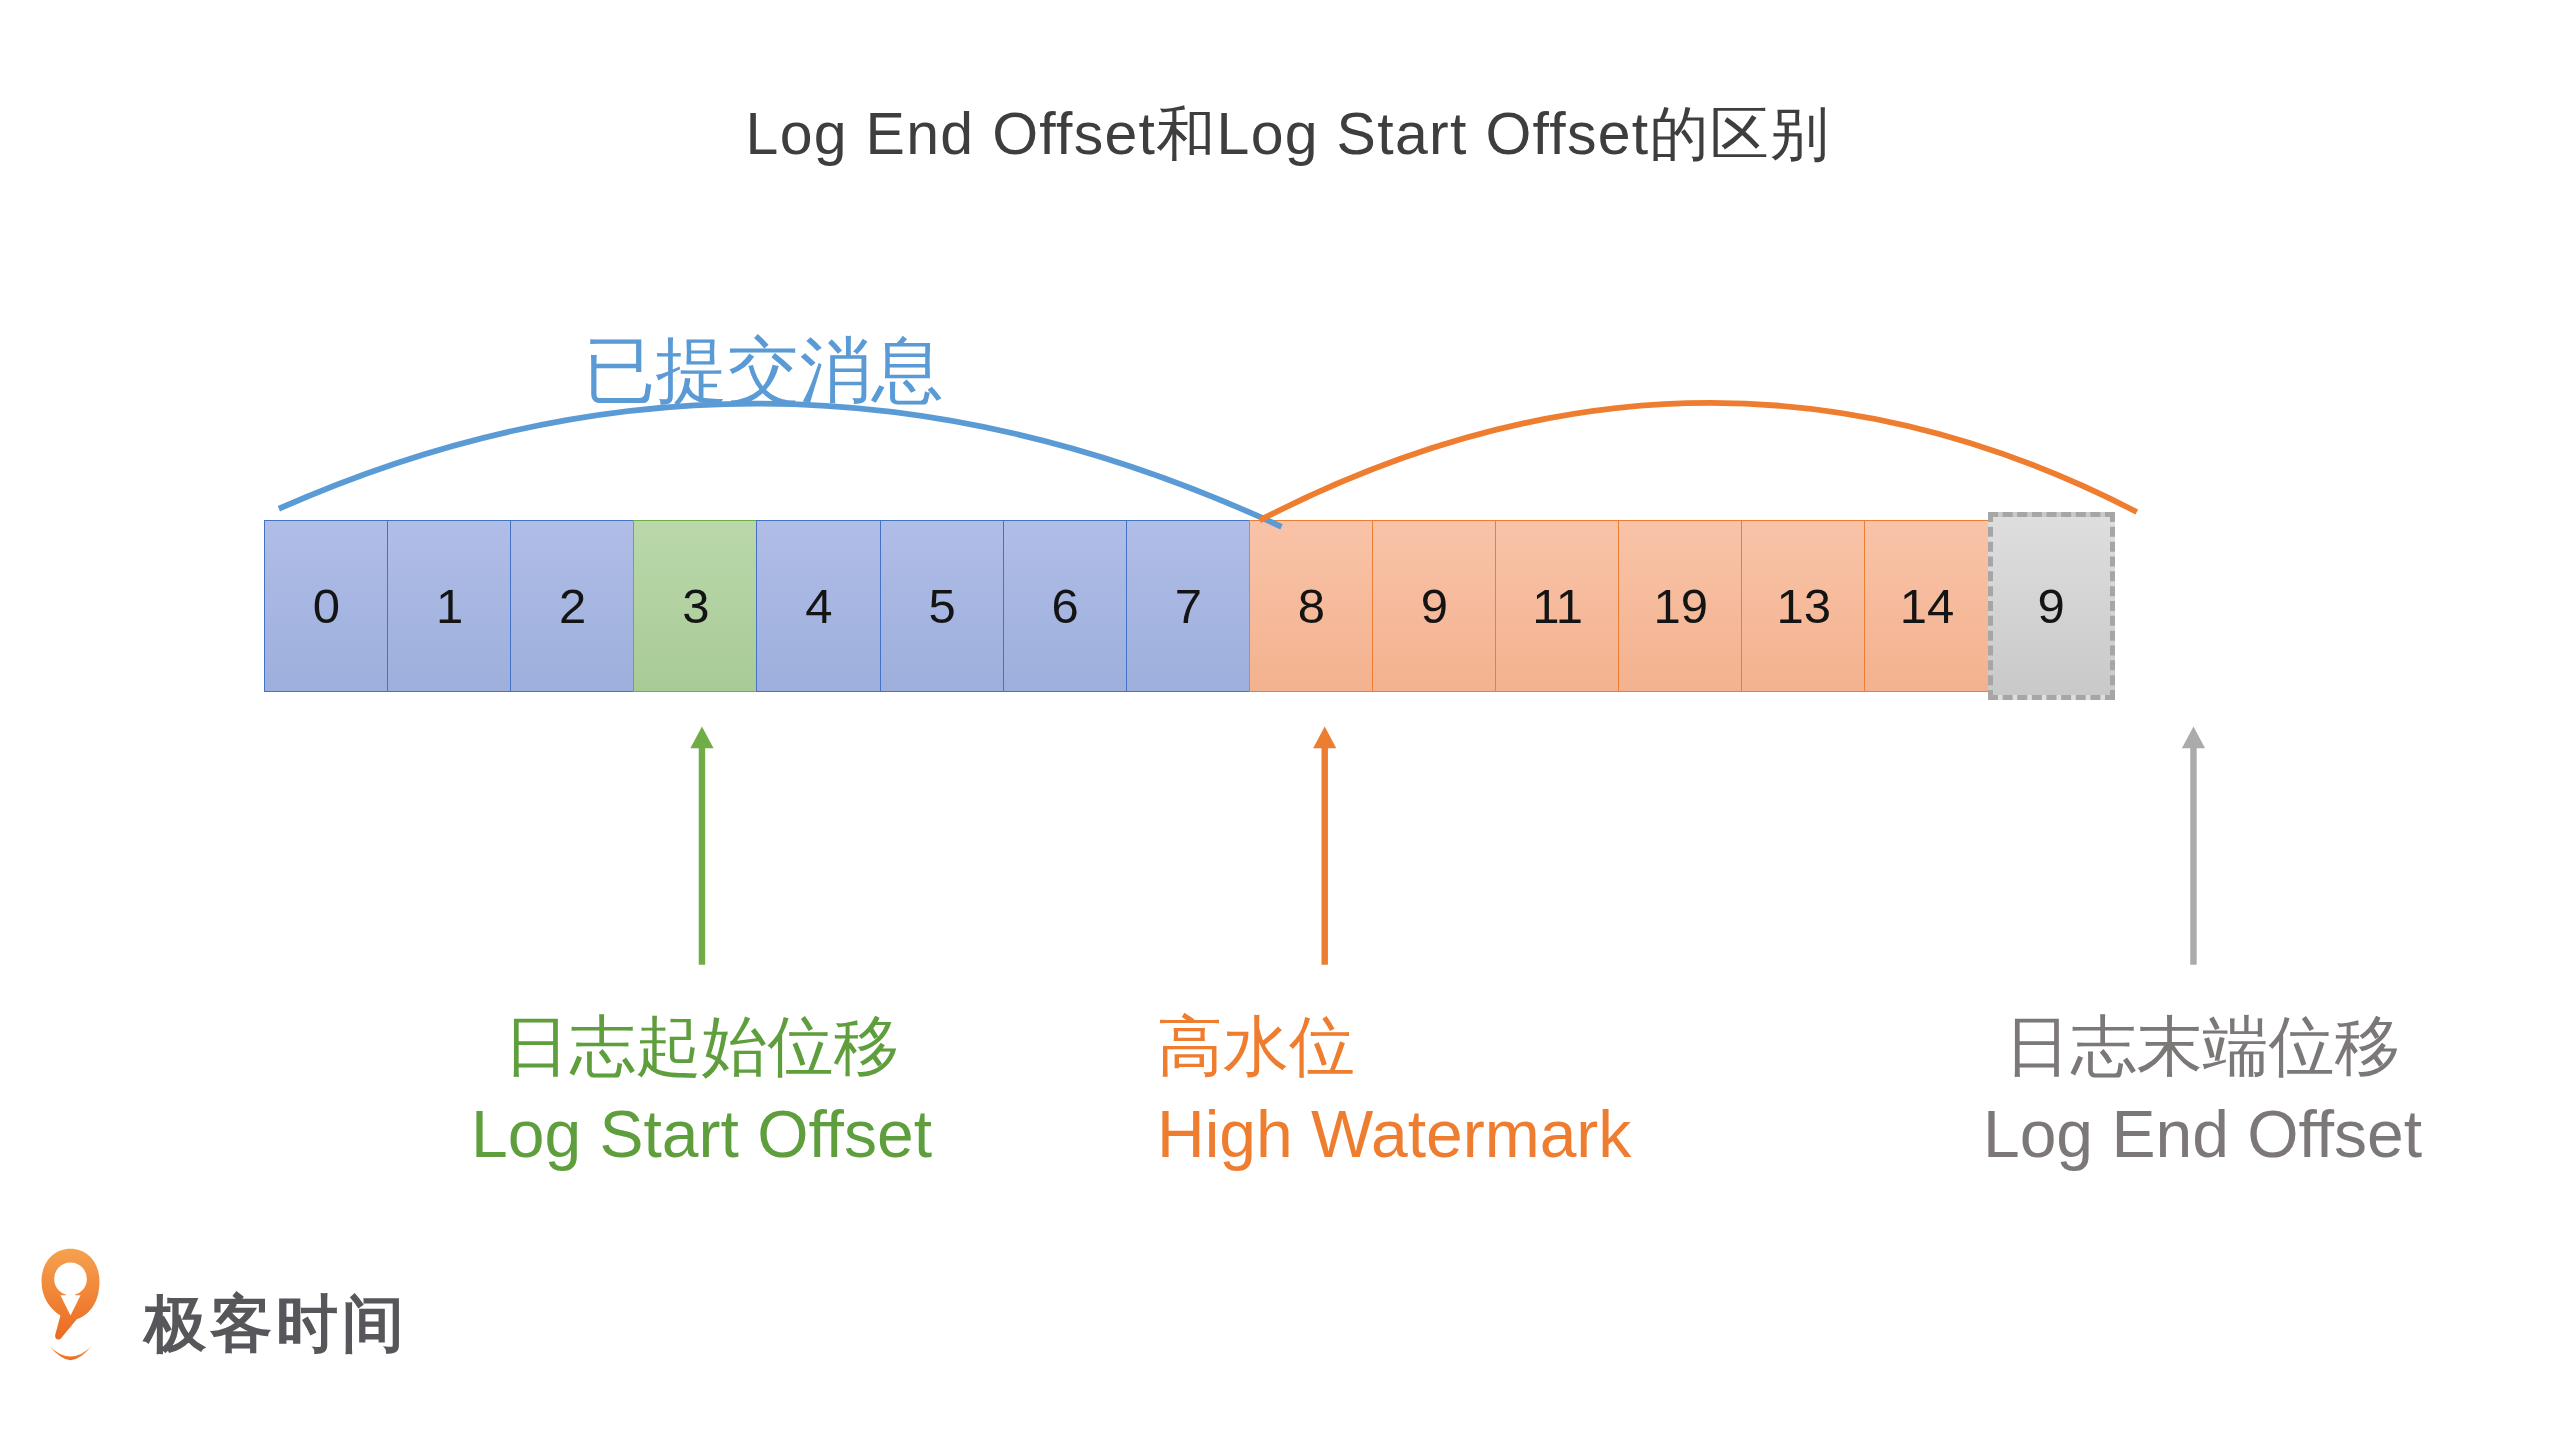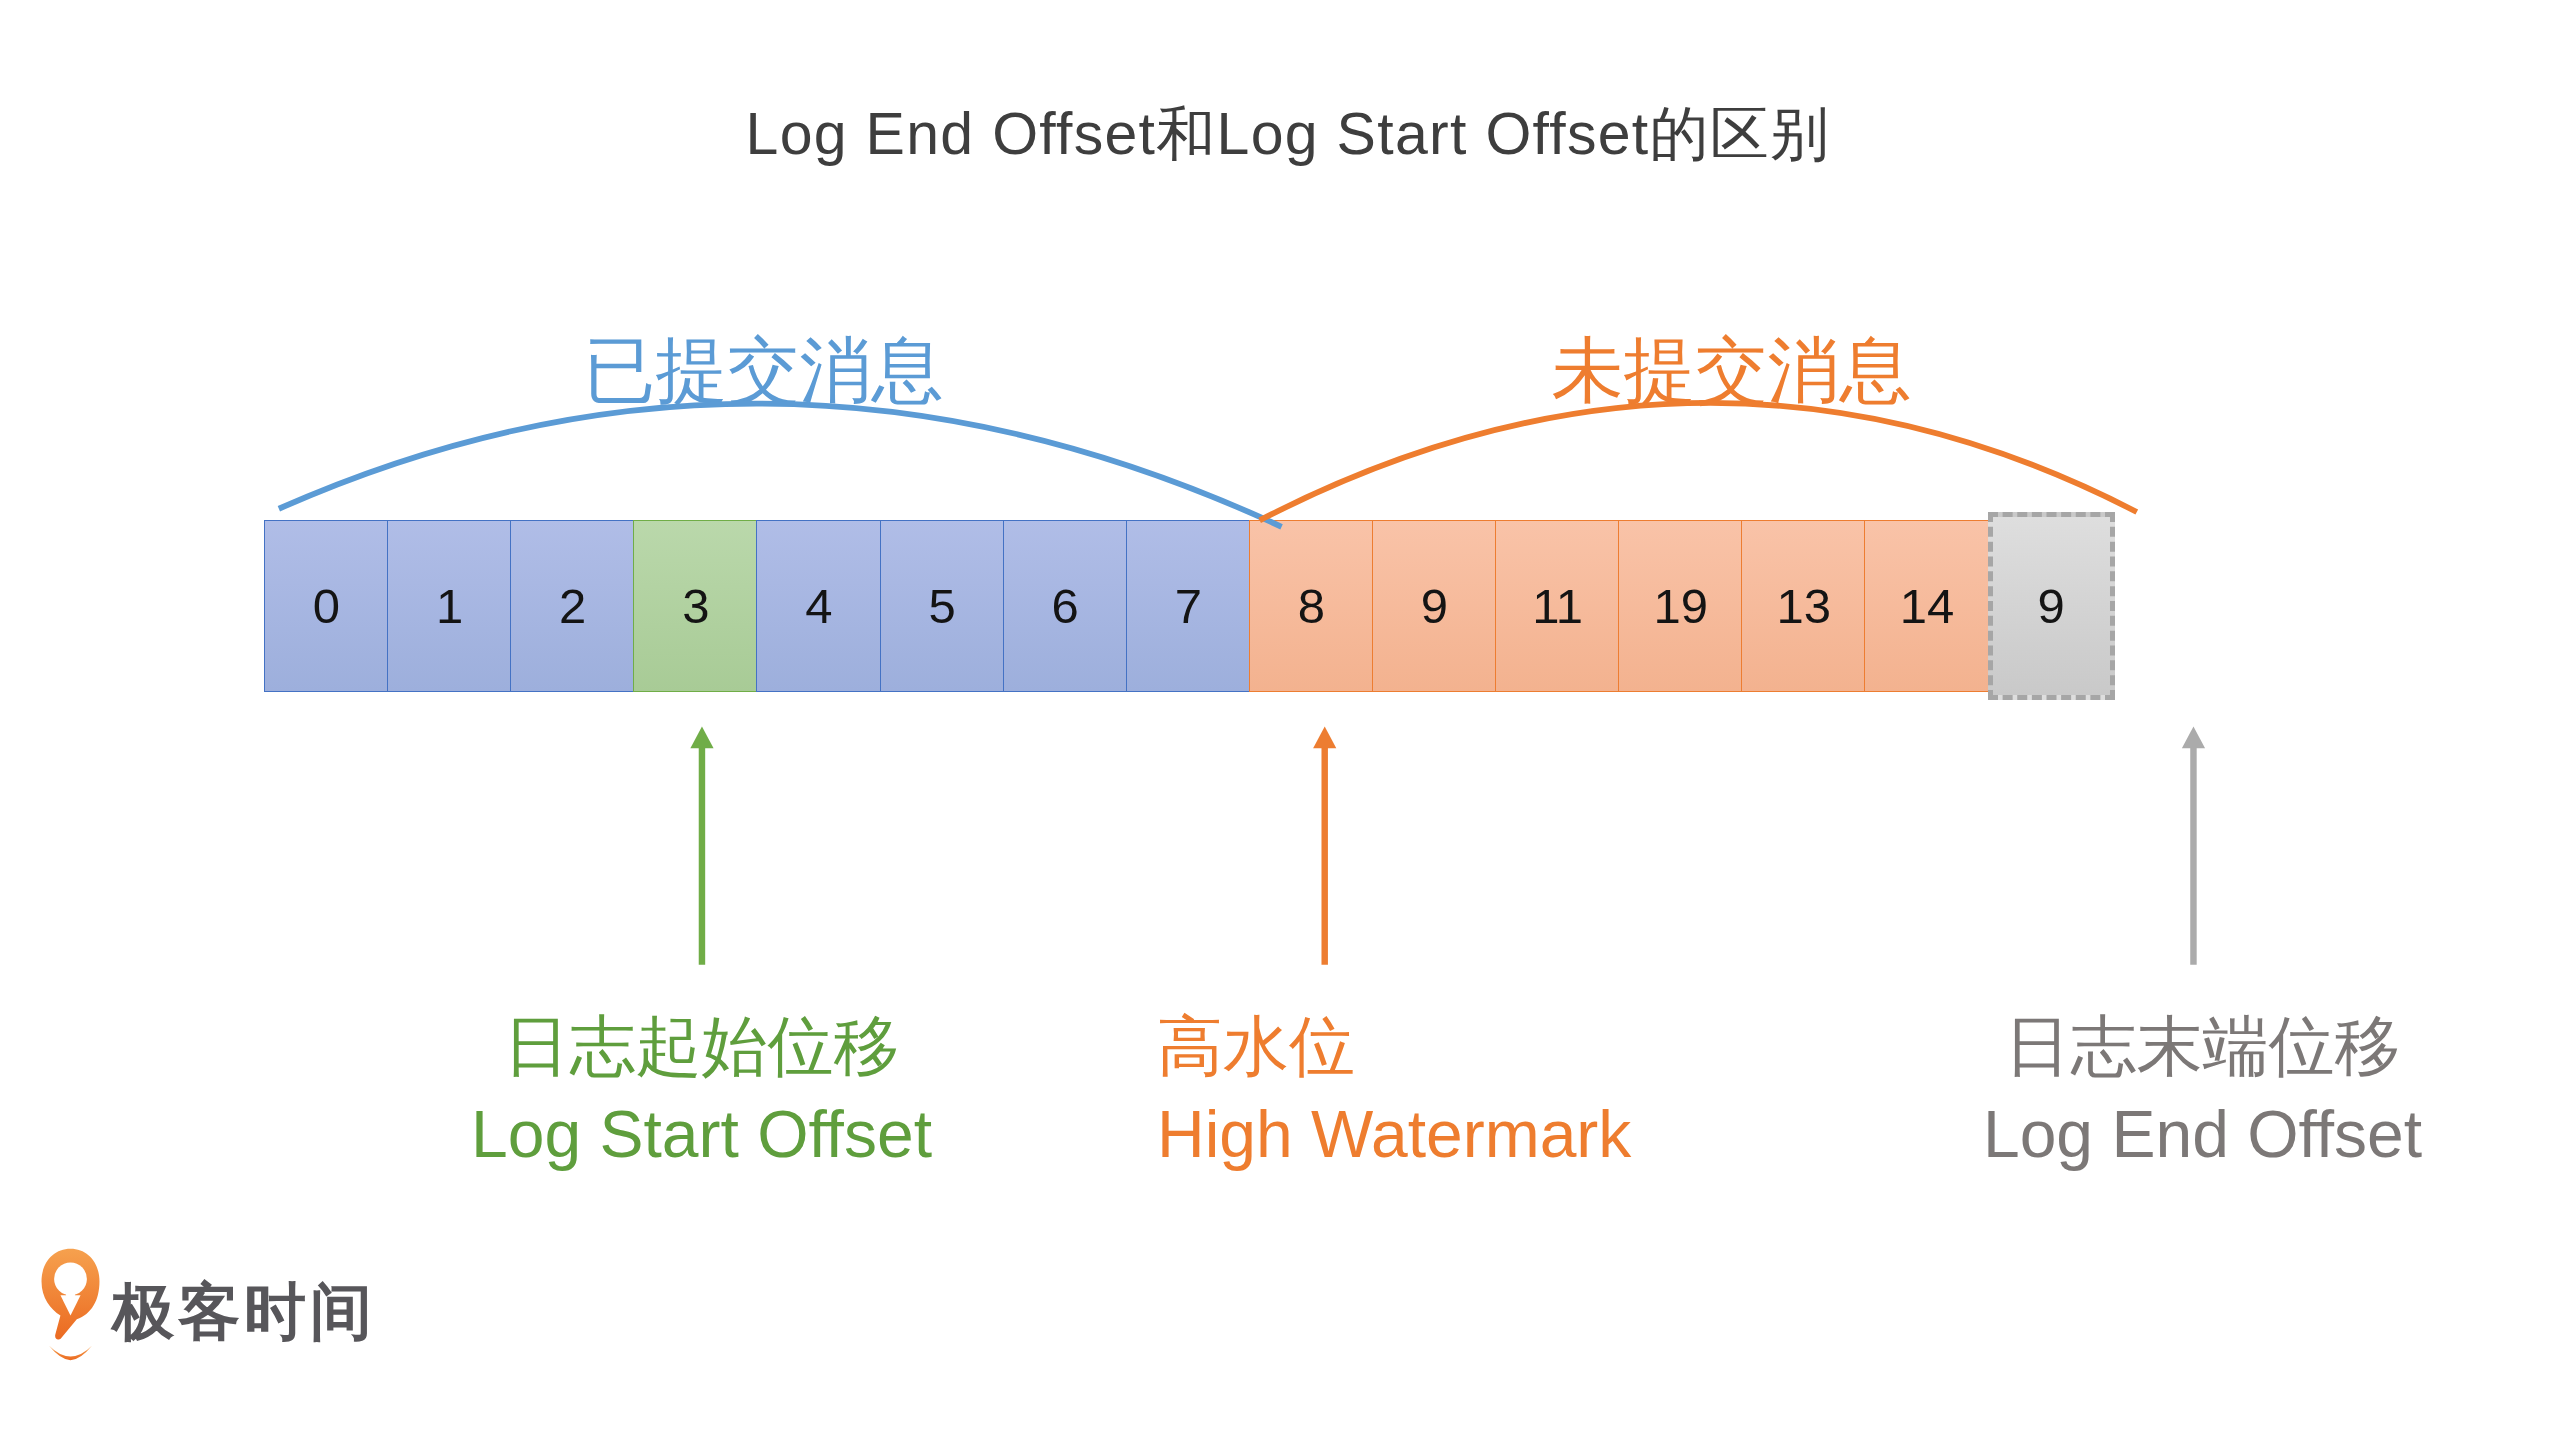--- a/index.html
+++ b/index.html
@@ -42,35 +42,34 @@
   
   .overlay{position:absolute;left:0;top:0;z-index:5;pointer-events:none;}
 
   
   .marker-label{position:absolute;top:1002px;width:837px;text-align:center;font-size:66px;line-height:88px;white-space:nowrap;}
   .marker-label.green{left:283px;color:#5F9E3D;}
   .marker-label.hw{left:1157px;width:902px;text-align:left;color:#EE7D2F;}
   .marker-label.gray{left:1784px;color:#7C7877;}
 
   
-  .logo{position:absolute;left:39px;top:1246px;display:flex;align-items:center;z-index:2;}
+  .logo{position:absolute;left:39px;top:1246px;display:flex;align-items:flex-end;z-index:2;gap:32px;}
   .logo-text{
     margin:11.6px 0 0 10.3px;font-size:62px;font-weight:600;color:#57565A;
     letter-spacing:3.9px;white-space:nowrap;
   }
 </style>
 </head>
 <body>
 
 <div class="stage">
 
   <div class="title">Log End Offset和Log Start Offset的区别</div>
 
   <div class="brace-label blue">已提交消息</div>
-  <div class="brace-label orange">未提交消息</div>
 
   <div class="row">
     <div class="cell seg-committed">0</div>
     <div class="cell seg-committed">1</div>
     <div class="cell seg-committed">2</div>
     <div class="cell seg-log-start">3</div>
     <div class="cell seg-committed">4</div>
     <div class="cell seg-committed">5</div>
     <div class="cell seg-committed">6</div>
     <div class="cell seg-committed">7</div>

